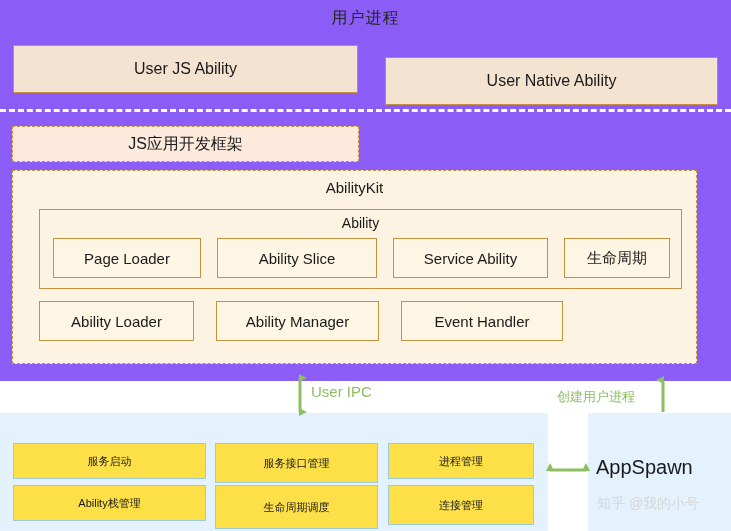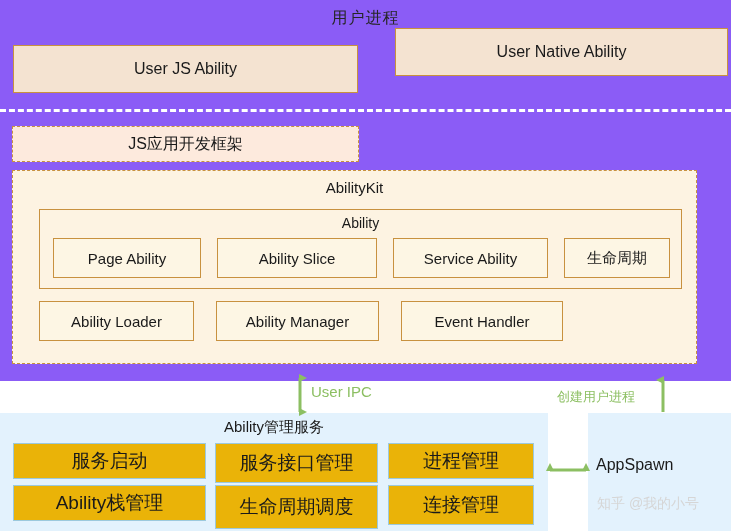--- a/index.html
+++ b/index.html
@@ -57,24 +57,23 @@
     color: #1a1a1a;
   }
   .box-user-js {
     left: 13px;
     top: 45px;
     width: 345px;
     height: 48px;
   }
   .box-user-native {
     left: 385px;
-    top: 28px;
+    top: 57px;
     width: 333px;
     height: 48px;
-    margin-left: 10px;
   }
 
   
   .dashed-white-divider {
     position: absolute;
     left: 0;
     top: 109px;
     width: 731px;
     height: 0;
     border-top: 3px dashed #ffffff;
@@ -209,40 +208,40 @@
     top: 418px;
     width: 548px;
     text-align: center;
     font-size: 15px;
     color: #1a1a1a;
   }
 
   .svc-chip {
     position: absolute;
     box-sizing: border-box;
-    background: #eab308;
+    background: #fde047;
     border: 1.2px solid #9cc9dd;
     display: flex;
     align-items: center;
     justify-content: center;
-    font-size: 19px;
+    font-size: 11px;
     color: #1a1a1a;
   }
   .chip-svc-start    { left: 13px;  top: 443px; width: 193px; height: 36px; }
   .chip-svc-api      { left: 215px; top: 443px; width: 163px; height: 40px; }
   .chip-proc-mgr     { left: 388px; top: 443px; width: 146px; height: 36px; }
   .chip-ability-stack{ left: 13px;  top: 485px; width: 193px; height: 36px; }
   .chip-lifecycle-sch{ left: 215px; top: 485px; width: 163px; height: 44px; }
   .chip-conn-mgr     { left: 388px; top: 485px; width: 146px; height: 40px; }
 
   .appspawn-label {
     position: absolute;
     left: 596px;
     top: 456px;
-    font-size: 16px;
+    font-size: 20px;
     color: #1a1a1a;
     white-space: nowrap;
   }
 
   .watermark {
     position: absolute;
     left: 597px;
     top: 495px;
     font-size: 14px;
     color: #d6d6d6;
@@ -266,36 +265,35 @@
 
     <div class="js-framework-box">JS应用开发框架</div>
 
     <div class="abilitykit-box">
 
       <div class="abilitykit-label">AbilityKit</div>
 
       <div class="ability-box">
         <div class="ability-label">Ability</div>
 
-        <div class="kit-chip chip-page-ability">Page Ability</div>
+        <div class="kit-chip chip-page-ability">Page Loader</div>
         <div class="kit-chip chip-ability-slice">Ability Slice</div>
         <div class="kit-chip chip-service-ability">Service Ability</div>
         <div class="kit-chip chip-lifecycle">生命周期</div>
       </div>
 
       <div class="kit-chip chip-ability-loader">Ability Loader</div>
       <div class="kit-chip chip-ability-manager">Ability Manager</div>
       <div class="kit-chip chip-event-handler">Event Handler</div>
     </div>
   </div>
 
   <div class="blue-left"></div>
   <div class="blue-right"></div>
 
-  <div class="ams-label">Ability管理服务</div>
 
   <div class="svc-chip chip-svc-start">服务启动</div>
   <div class="svc-chip chip-svc-api">服务接口管理</div>
   <div class="svc-chip chip-proc-mgr">进程管理</div>
   <div class="svc-chip chip-ability-stack">Ability栈管理</div>
   <div class="svc-chip chip-lifecycle-sch">生命周期调度</div>
   <div class="svc-chip chip-conn-mgr">连接管理</div>
 
   <div class="appspawn-label">AppSpawn</div>
 

